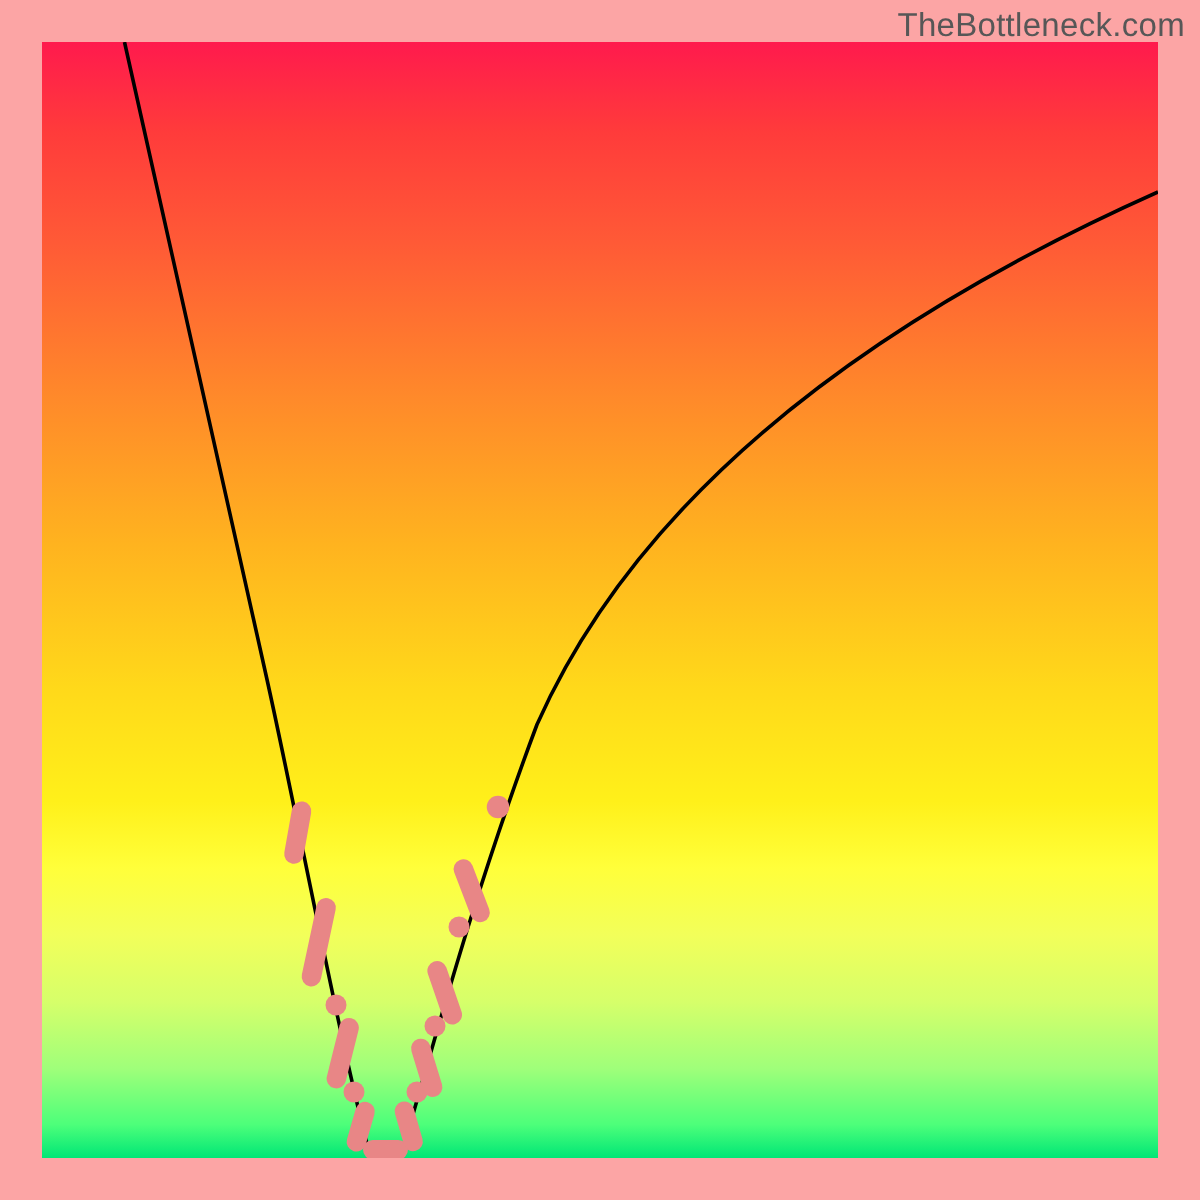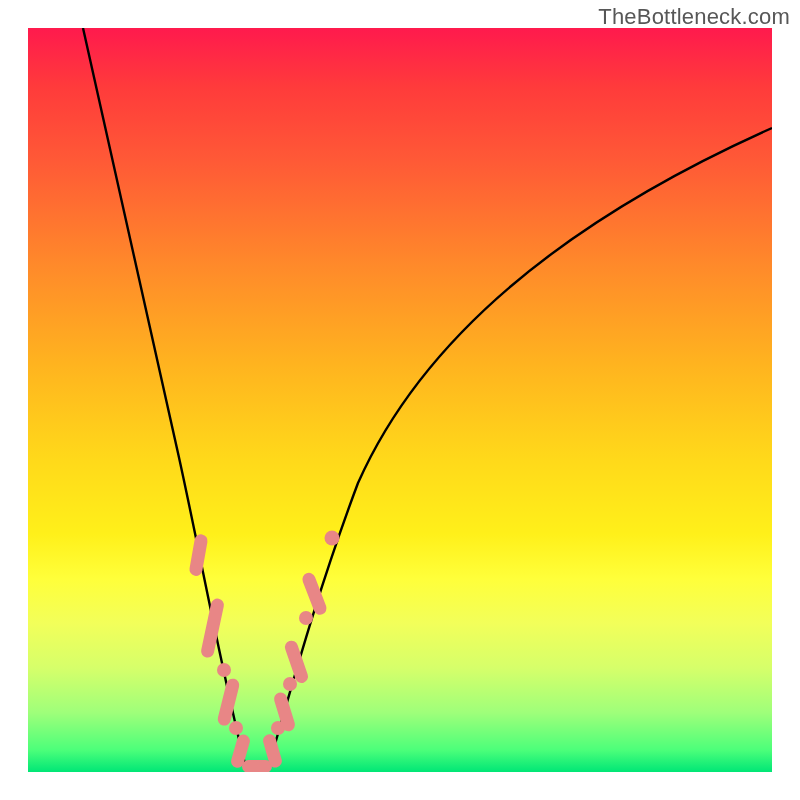--- a/index.html
+++ b/index.html
@@ -1,20 +1,20 @@
 <!DOCTYPE html>
 <html><head>
 <meta charset="utf-8">
 <style>
   * { margin: 0; padding: 0; box-sizing: border-box; }
   html, body { width: 800px; height: 800px; overflow: hidden; background: #000; }
   .outer {
     width: 800px;
     height: 800px;
-    background: #ffffff;
+    background: #fca5a5;
     position: relative;
   }
   .plot-area {
     position: absolute;
     left: 28px;
     top: 28px;
     width: 744px;
     height: 744px;
     background: linear-gradient(to bottom,
       #ff1a4d 0%,

